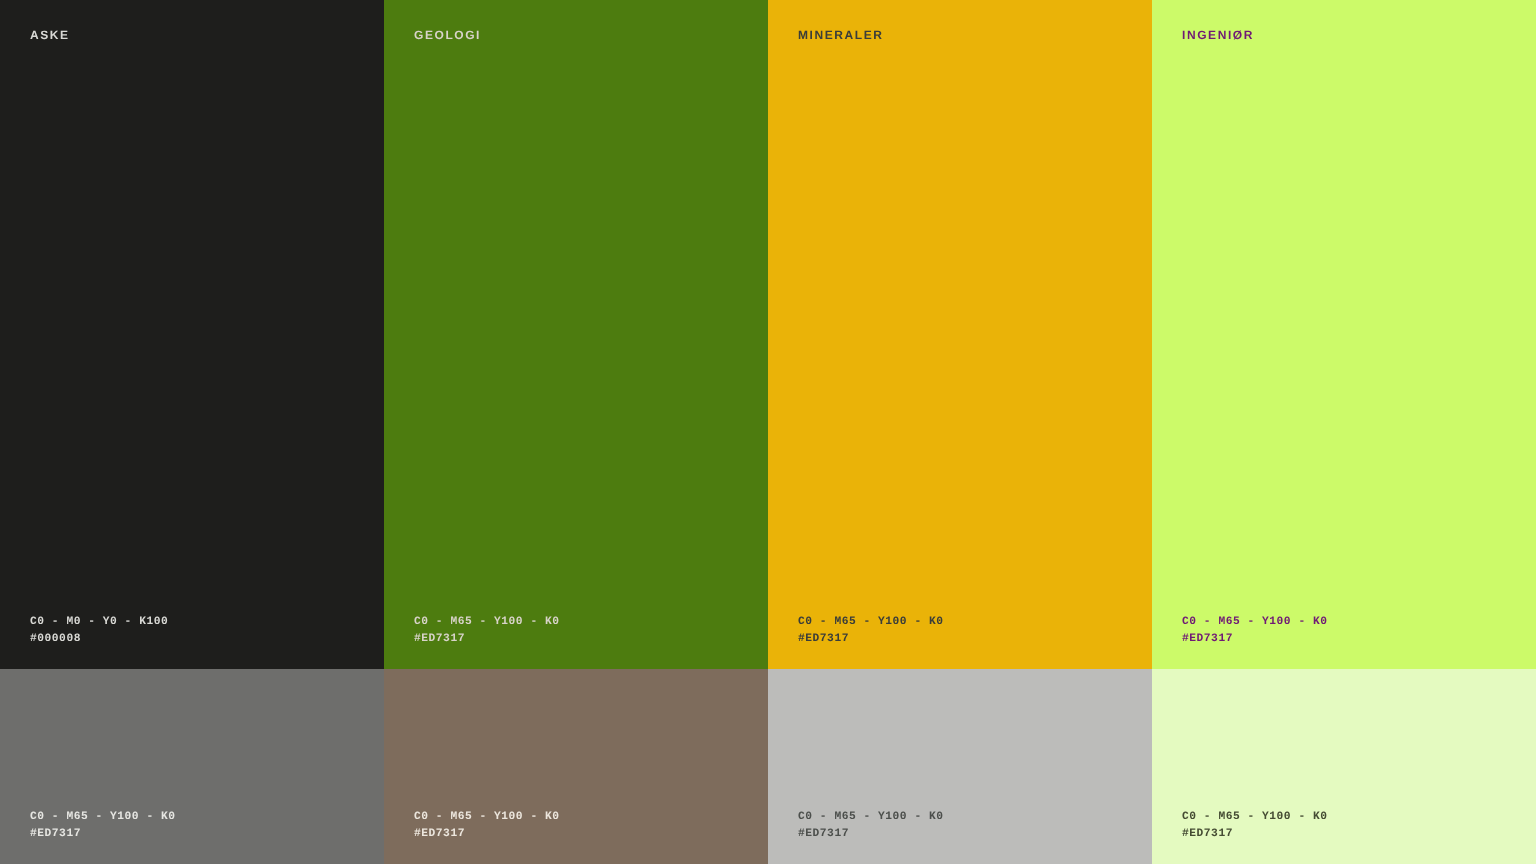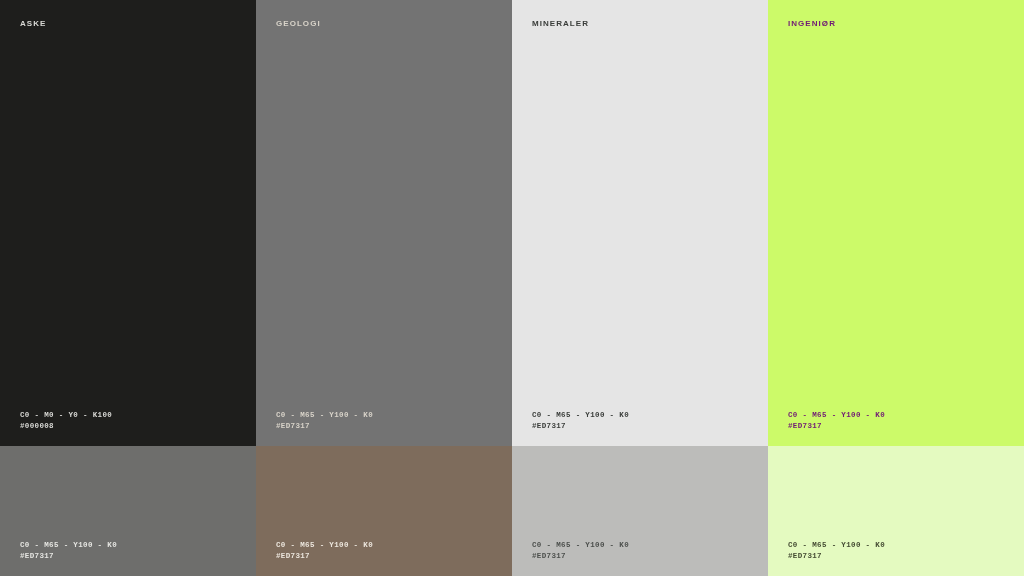--- a/index.html
+++ b/index.html
@@ -68,30 +68,30 @@
 
     <div class="swatch swatch--primary" id="p0" style="background: rgb(30, 30, 28); color: rgb(216, 216, 212);">
       <div class="swatch-title">ASKE</div>
       <div class="spacer"></div>
       <div class="swatch-specs">
         <span class="spec-line">C0 - M0 - Y0 - K100</span>
         <span class="spec-line">#000008</span>
       </div>
     </div>
 
-    <div class="swatch swatch--primary" id="p1" style="background: #737373; color: rgb(216, 211, 201);">
+    <div class="swatch swatch--primary" id="p1" style="background: #4d7c0f; color: rgb(216, 211, 201);">
       <div class="swatch-title">GEOLOGI</div>
       <div class="spacer"></div>
       <div class="swatch-specs">
         <span class="spec-line">C0 - M65 - Y100 - K0</span>
         <span class="spec-line">#ED7317</span>
       </div>
     </div>
 
-    <div class="swatch swatch--primary" id="p2" style="background: #e5e5e5; color: rgb(58, 61, 58);">
+    <div class="swatch swatch--primary" id="p2" style="background: #eab308; color: rgb(58, 61, 58);">
       <div class="swatch-title">MINERALER</div>
       <div class="spacer"></div>
       <div class="swatch-specs">
         <span class="spec-line">C0 - M65 - Y100 - K0</span>
         <span class="spec-line">#ED7317</span>
       </div>
     </div>
 
     <div class="swatch swatch--primary" id="p3" style="background: rgb(204, 250, 105); color: #701a75;">
       <div class="swatch-title">INGENIØR</div>

